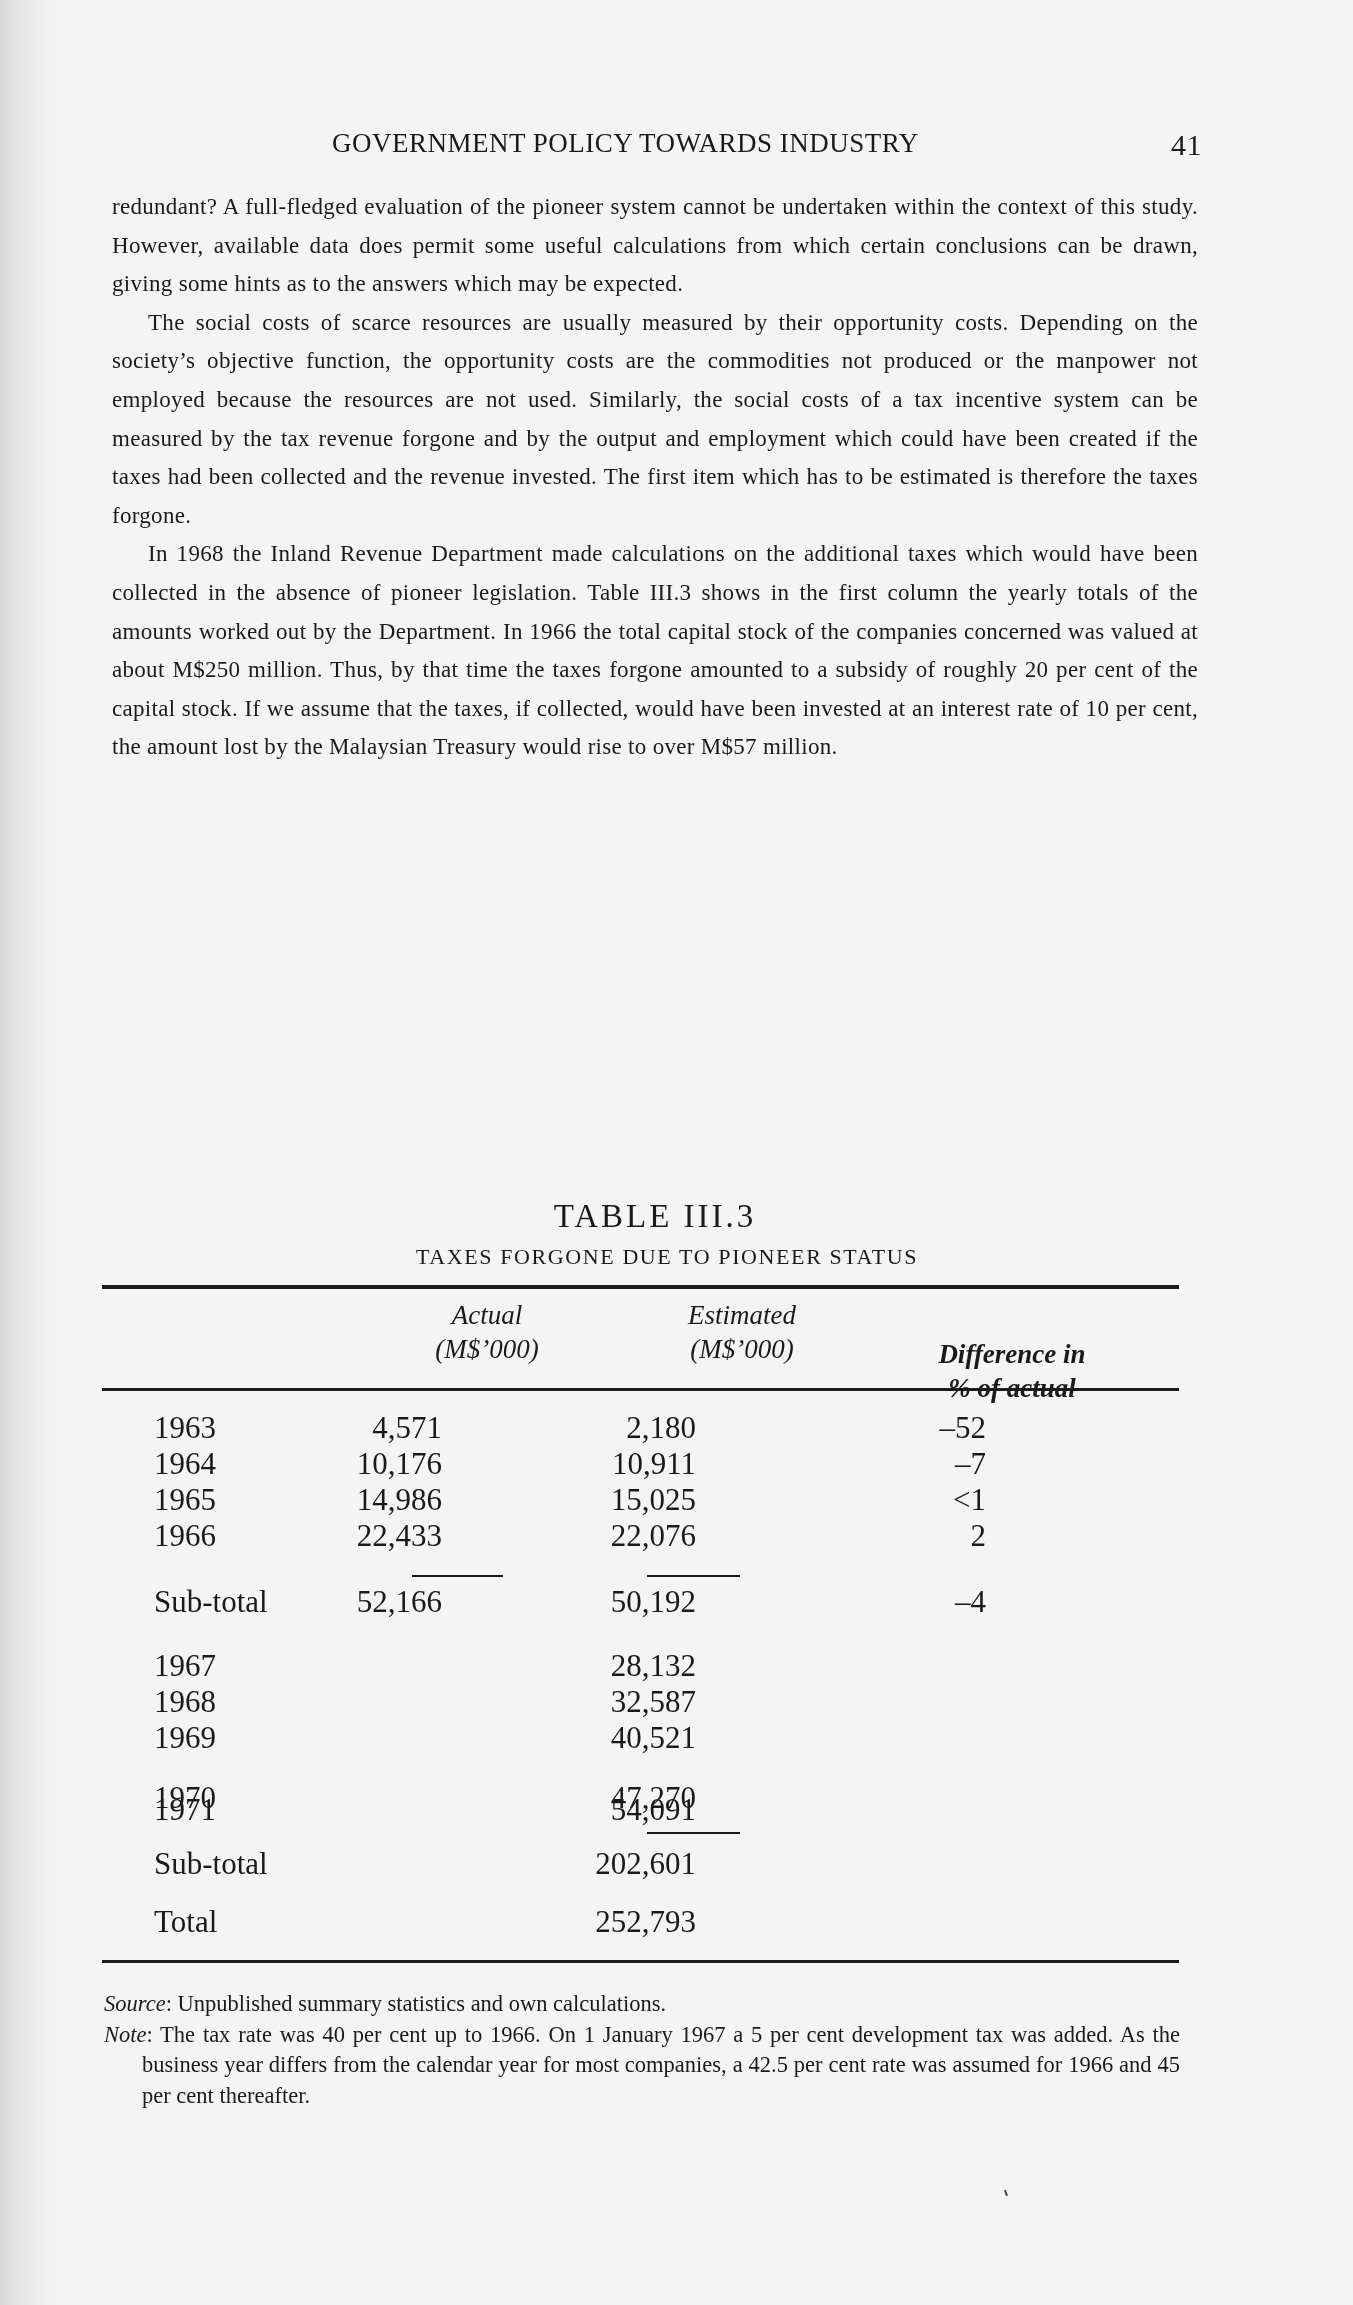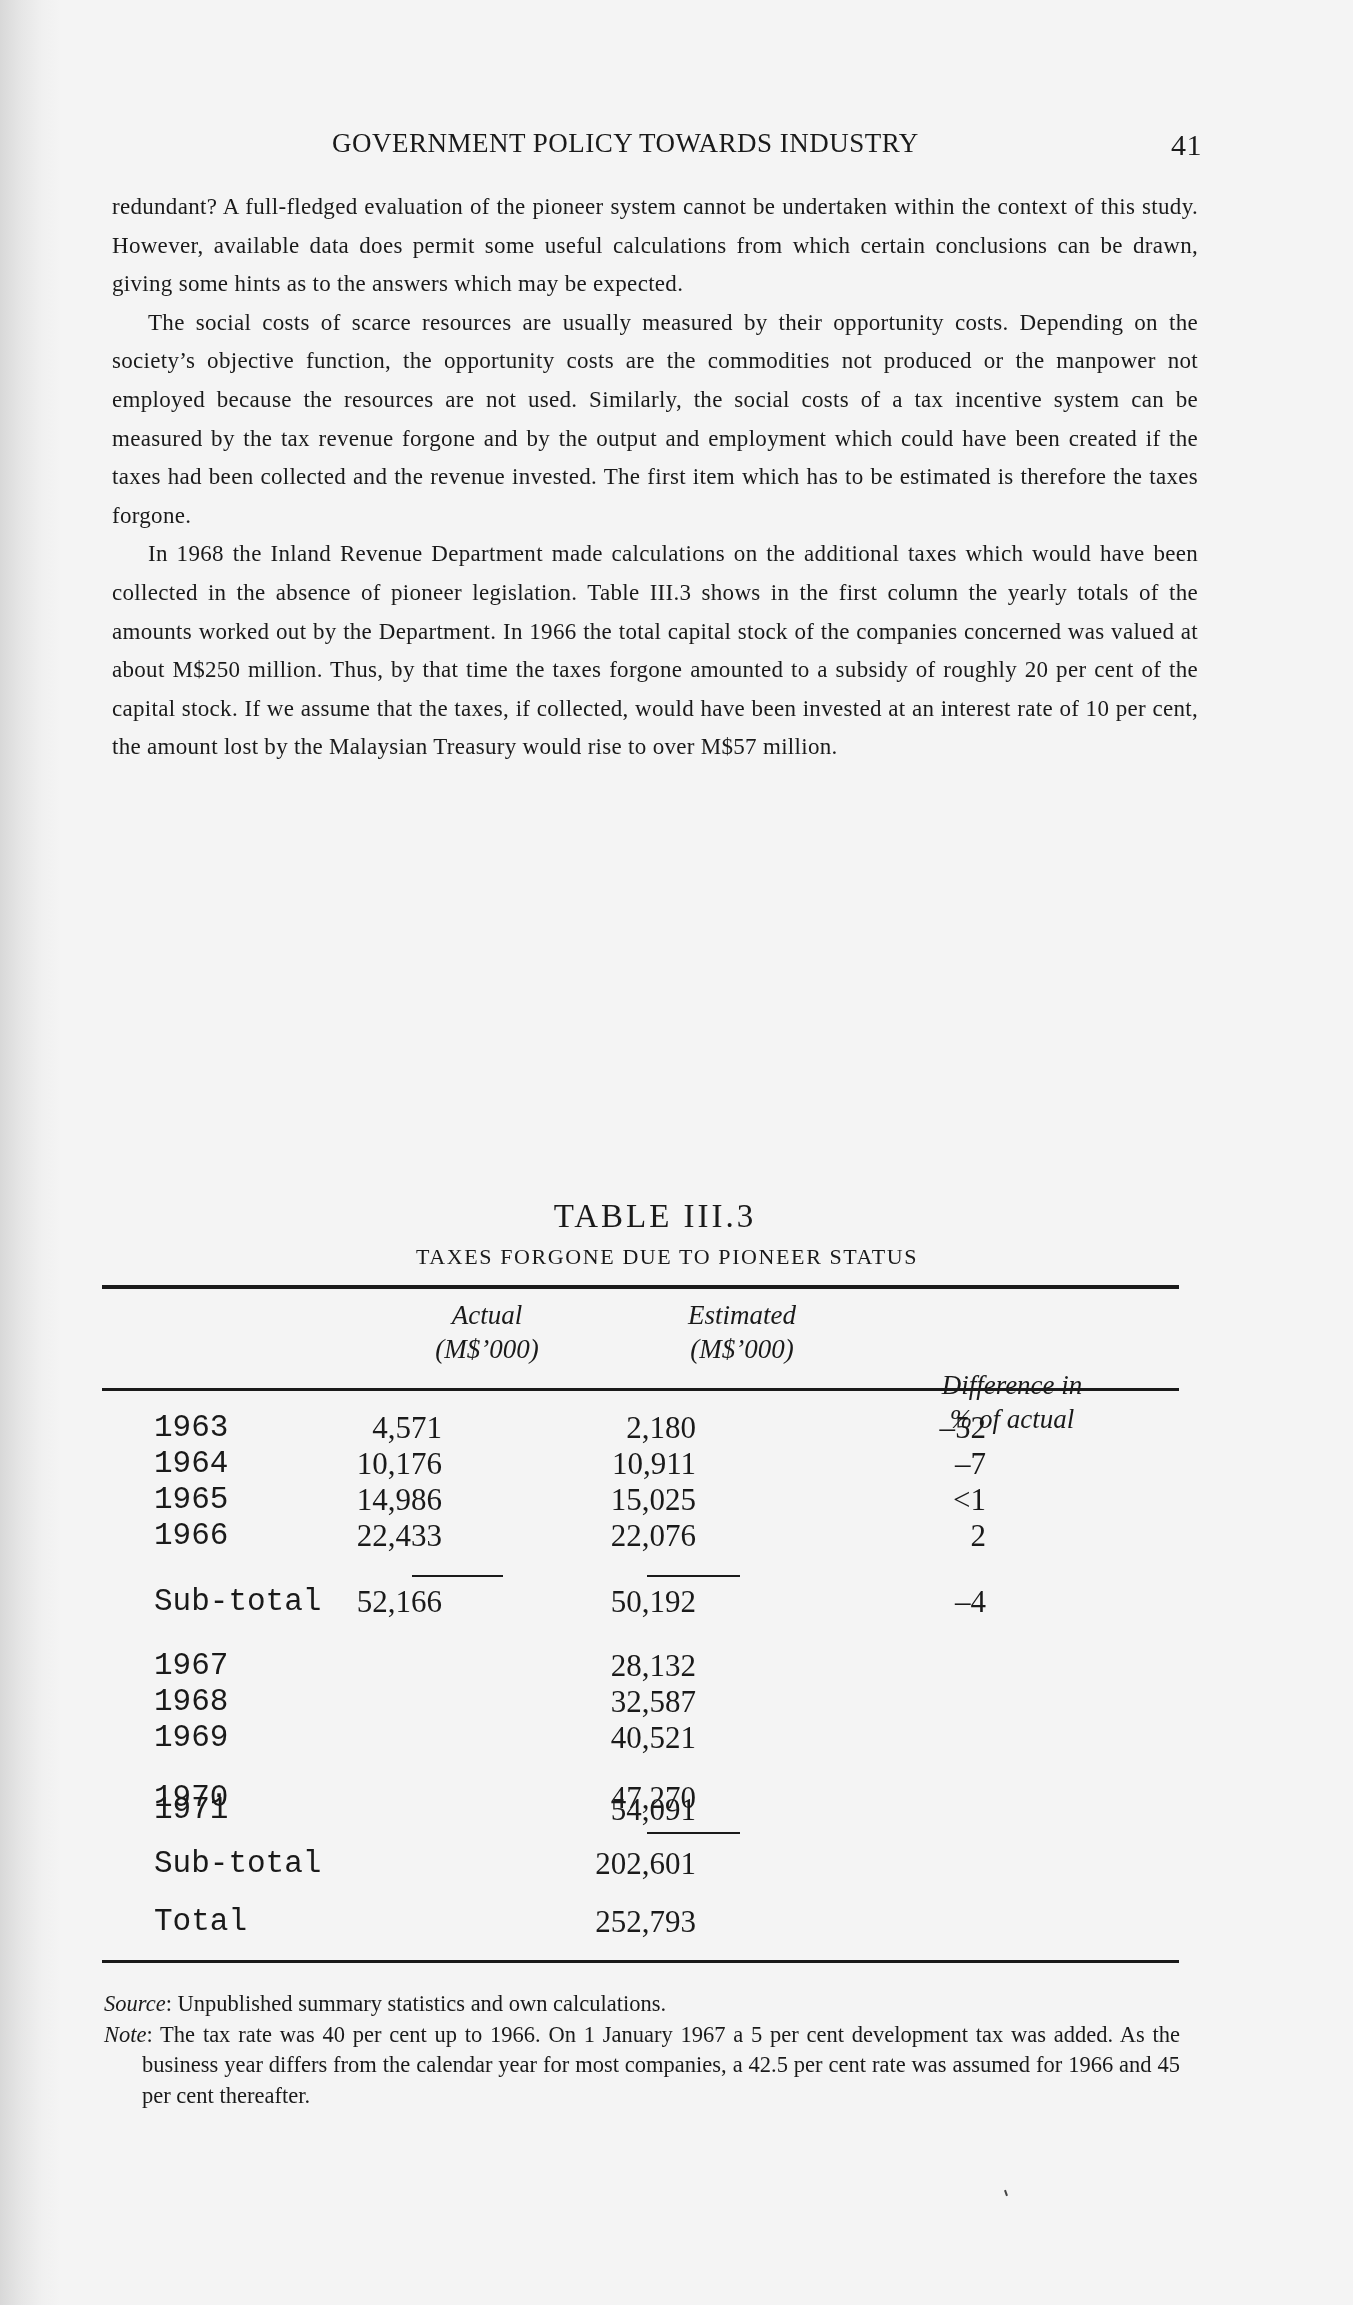--- a/index.html
+++ b/index.html
@@ -42,21 +42,21 @@
   .rule-double {
     position: absolute; left: -10px; width: 1077px; height: 4px;
     border-top: 3px solid #1a1a1a; border-bottom: 1px solid #1a1a1a;
     box-sizing: border-box; height: 3px;
   }
   .rule-thick { position: absolute; left: -10px; width: 1077px; height: 3px; background: #1a1a1a; }
   .col-head {
     position: absolute; font-style: italic; font-size: 27px; line-height: 34px; text-align: center;
   }
   .row { position: absolute; left: 0; width: 1086px; height: 40px; font-size: 31px; }
-  .row .lbl { position: absolute; left: 42px; top: 0; font-family: Liberation Mono, monospace; }
+  .row .lbl { position: absolute; left: 42px; top: 0; }
   .row .c1 { position: absolute; right: 756px; top: 0; text-align: right; }
   .row .c2 { position: absolute; right: 502px; top: 0; text-align: left; }
   .row .c3 { position: absolute; right: 212px; top: 0; text-align: left; }
   .uline { position: absolute; height: 2px; background: #1a1a1a; }
   .footnotes {
     position: absolute; top: 1989px; left: -8px; width: 1076px;
     font-size: 22.5px; line-height: 30.5px; text-align: justify;
   }
   .footnotes p { margin: 0; padding-left: 38px; text-indent: -38px; }
   .footnotes .tag { font-style: italic; }
@@ -86,21 +86,21 @@
   <div class="rule-double" style="top:1285px;"></div>
 
   <div class="col-head" style="left:300px; top:1298px; width:150px;">
     <div>Actual</div>
     <div>(M$’000)</div>
   </div>
   <div class="col-head" style="left:540px; top:1298px; width:180px;">
     <div>Estimated</div>
     <div>(M$’000)</div>
   </div>
-  <div class="col-head" style="left:800px; top:1368px; width:200px;">
+  <div class="col-head" style="left:800px; top:1337px; width:200px;font-weight:bold;">
     <div>Difference in</div>
     <div>% of actual</div>
   </div>
 
   <div class="rule-double" style="top:1388px; border-top-width:2px;"></div>
 
   <div id="table-rows">
       <div class="row" style="top: 1410px;">
         <span class="lbl">1963</span>
         <span class="c1">4,571</span>

